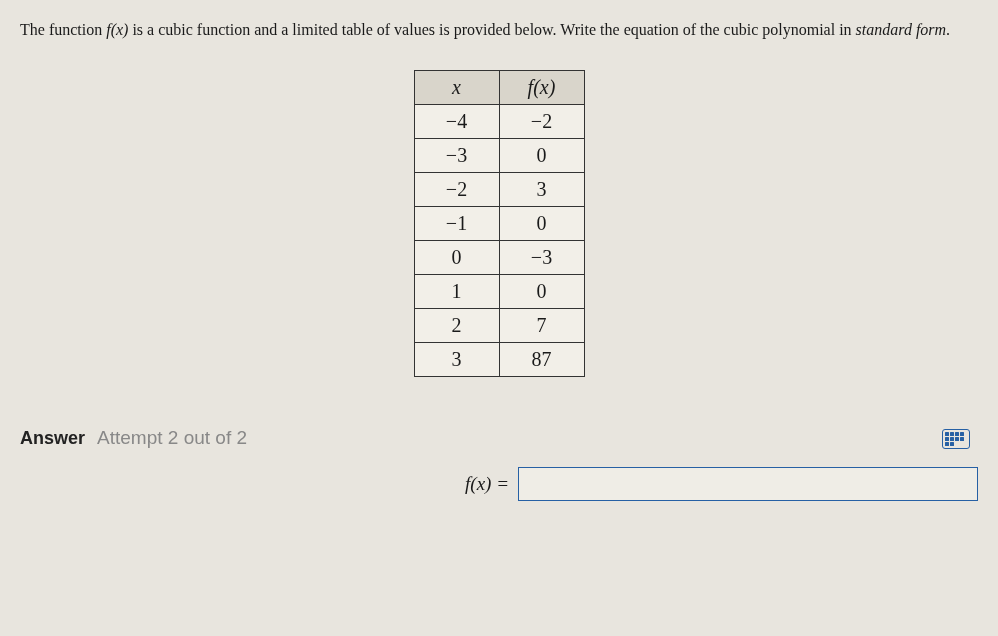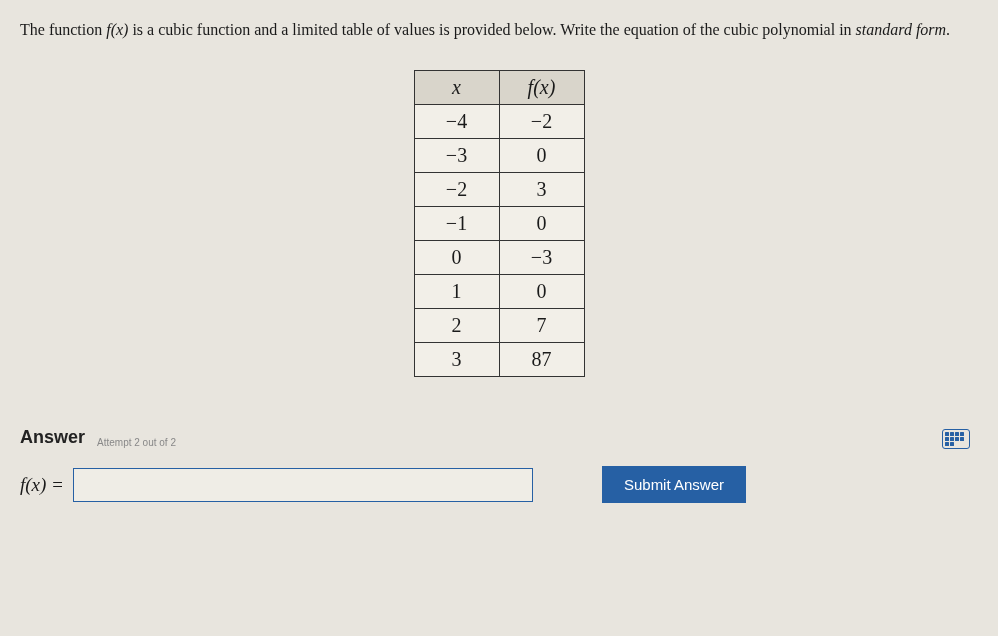--- a/index.html
+++ b/index.html
@@ -63,21 +63,21 @@
       gap: 12px;
       margin-bottom: 18px;
     }
     .answer-label {
       font-weight: bold;
       font-size: 18px;
       font-family: Arial, sans-serif;
       color: #222;
     }
     .attempt-text {
-      font-size: 10px;
+      font-size: 19px;
       color: #888;
       font-family: Arial, sans-serif;
     }
     .keypad-icon {
       position: absolute;
       right: 8px;
       top: 2px;
       width: 28px;
       height: 20px;
       border: 1.5px solid #2660a4;
@@ -92,20 +92,21 @@
     .keypad-icon span {
       width: 4px;
       height: 4px;
       background: #2660a4;
       border-radius: 0.5px;
     }
     .input-row {
       display: flex;
       align-items: center;
       gap: 9px;
+      justify-content: flex-end;
     }
     .fx-label {
       font-size: 19px;
       font-style: italic;
       font-family: Georgia, serif;
     }
     .answer-input {
       flex: 0 0 460px;
       height: 34px;
       border: 1.5px solid #2660a4;
@@ -192,15 +193,14 @@
         <span></span>
         <span></span>
         <span></span>
         <span></span>
     </div>
   </div>
 
   <div class="input-row">
     <span class="fx-label">f(x) =</span>
     <input type="text" class="answer-input" value="" style="">
-    <button class="submit-button">Submit Answer</button>
   </div>
 </div>
 
 </body></html>

